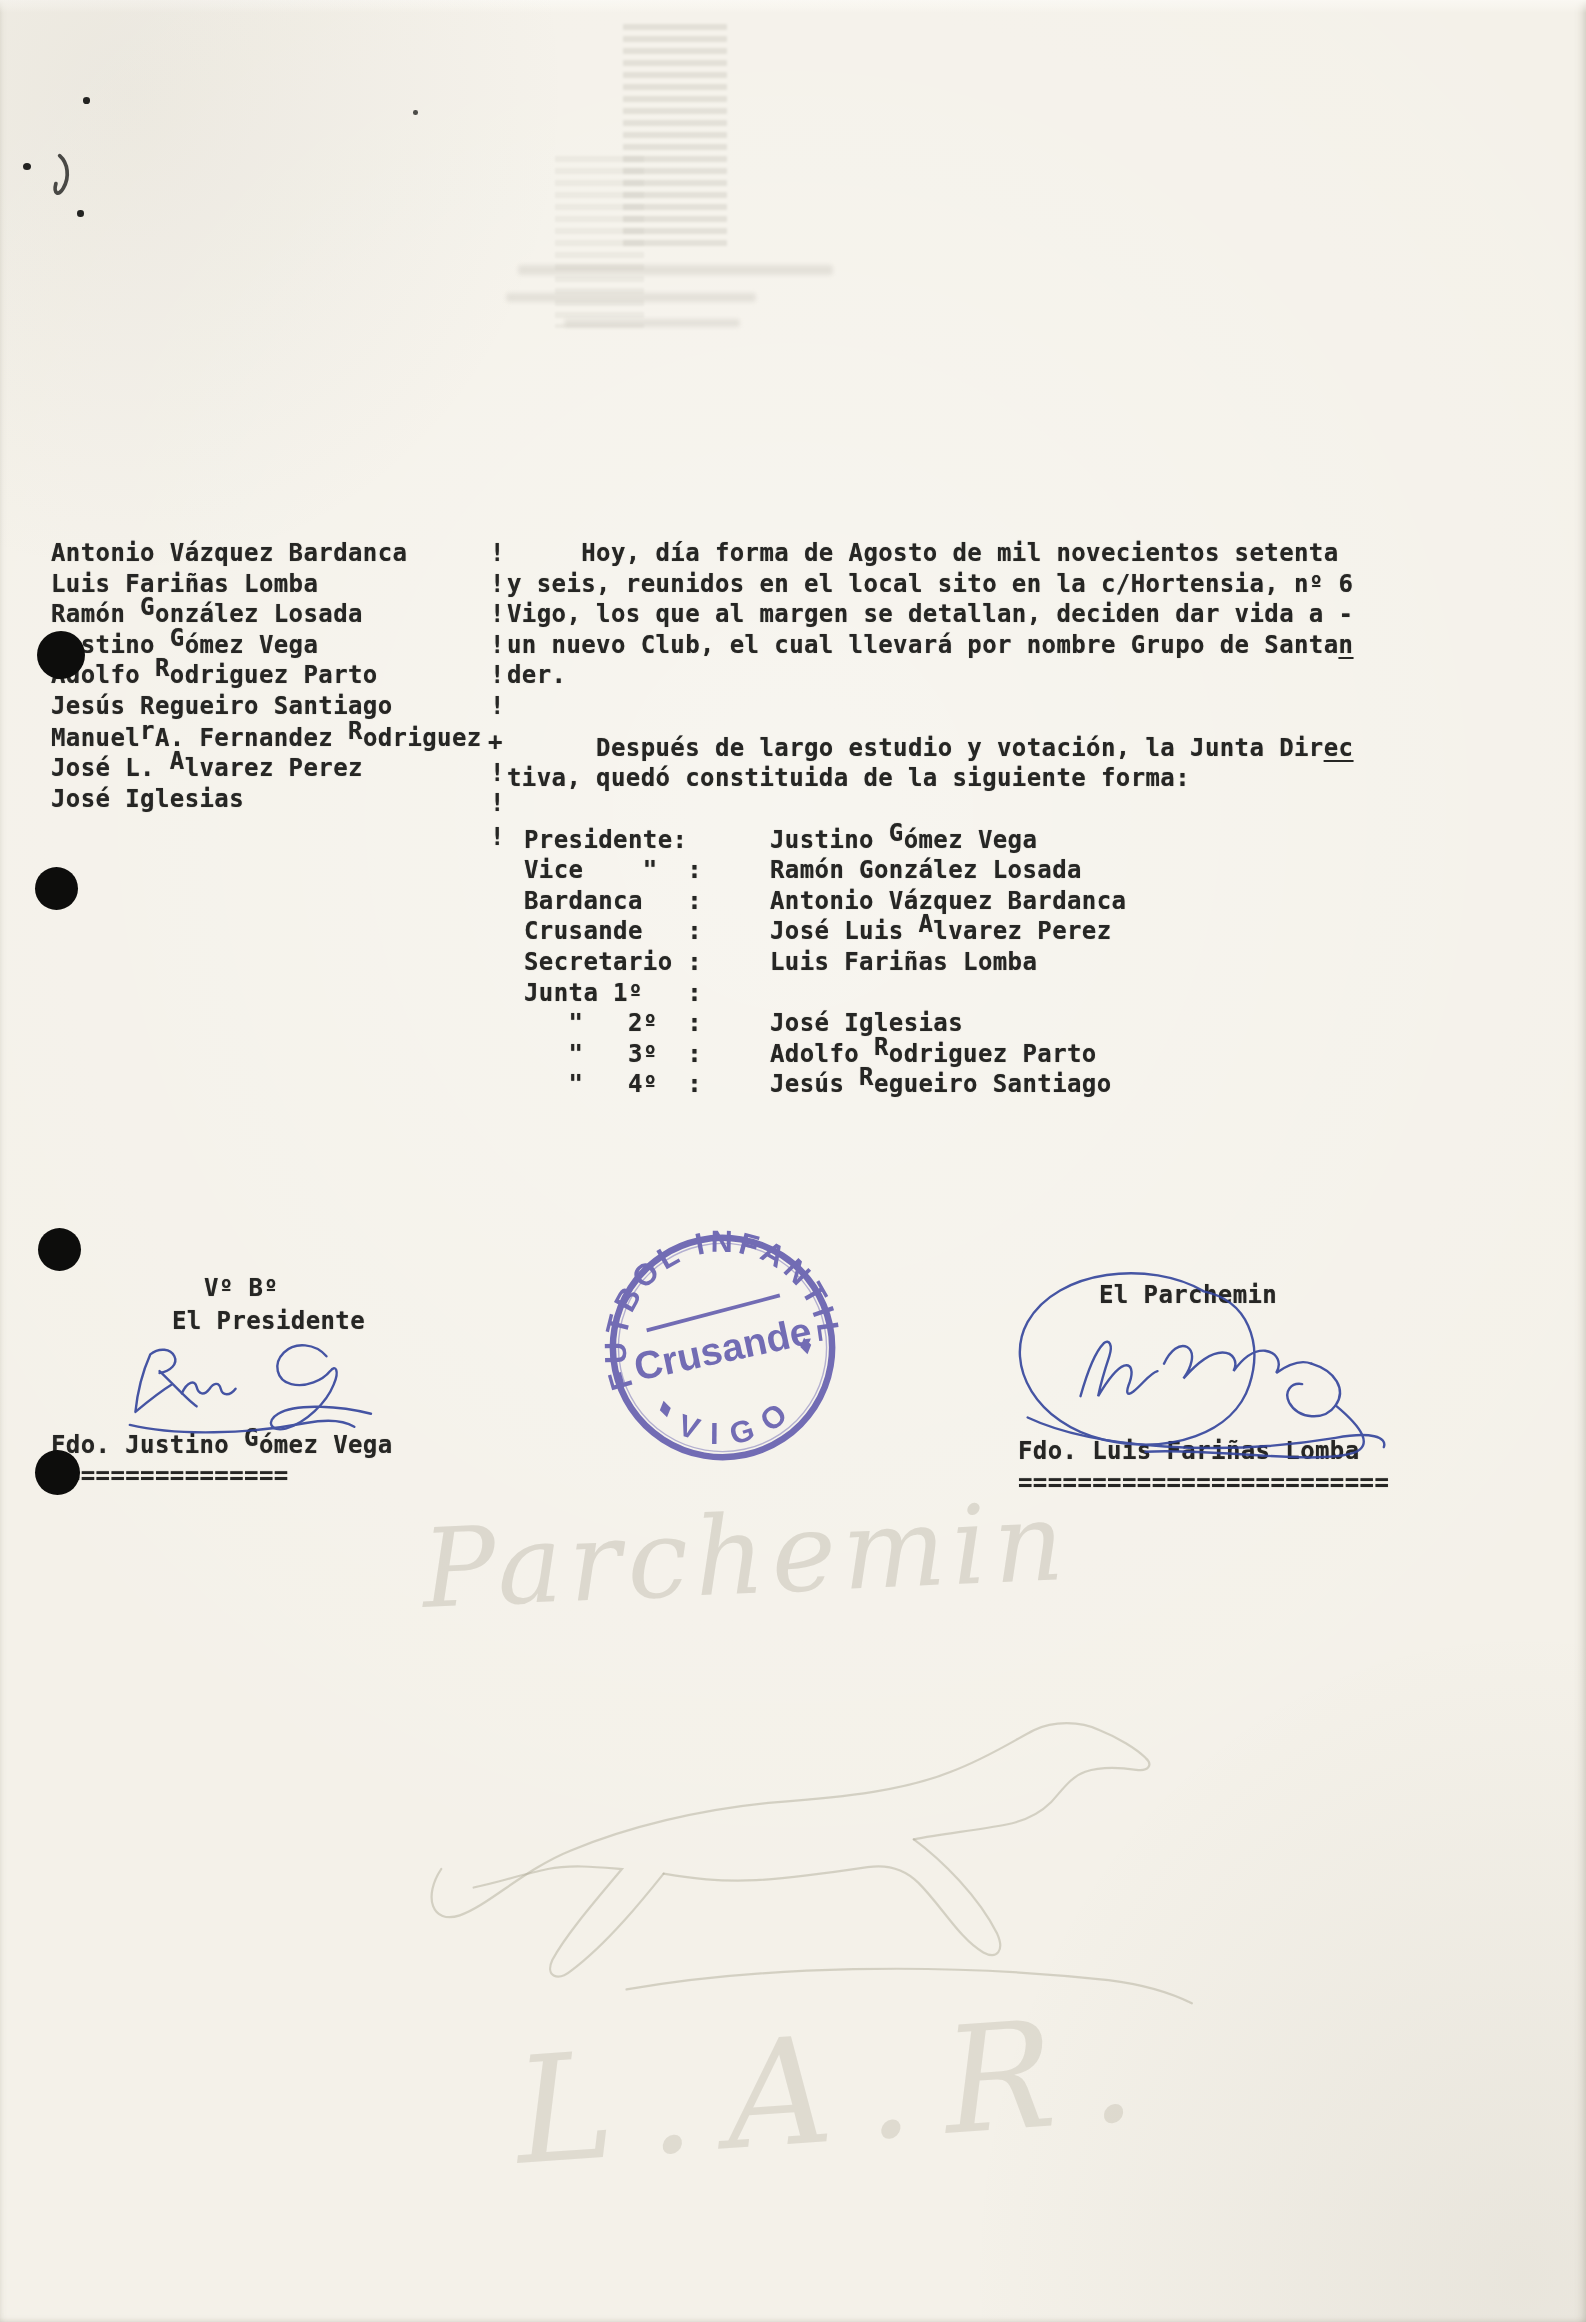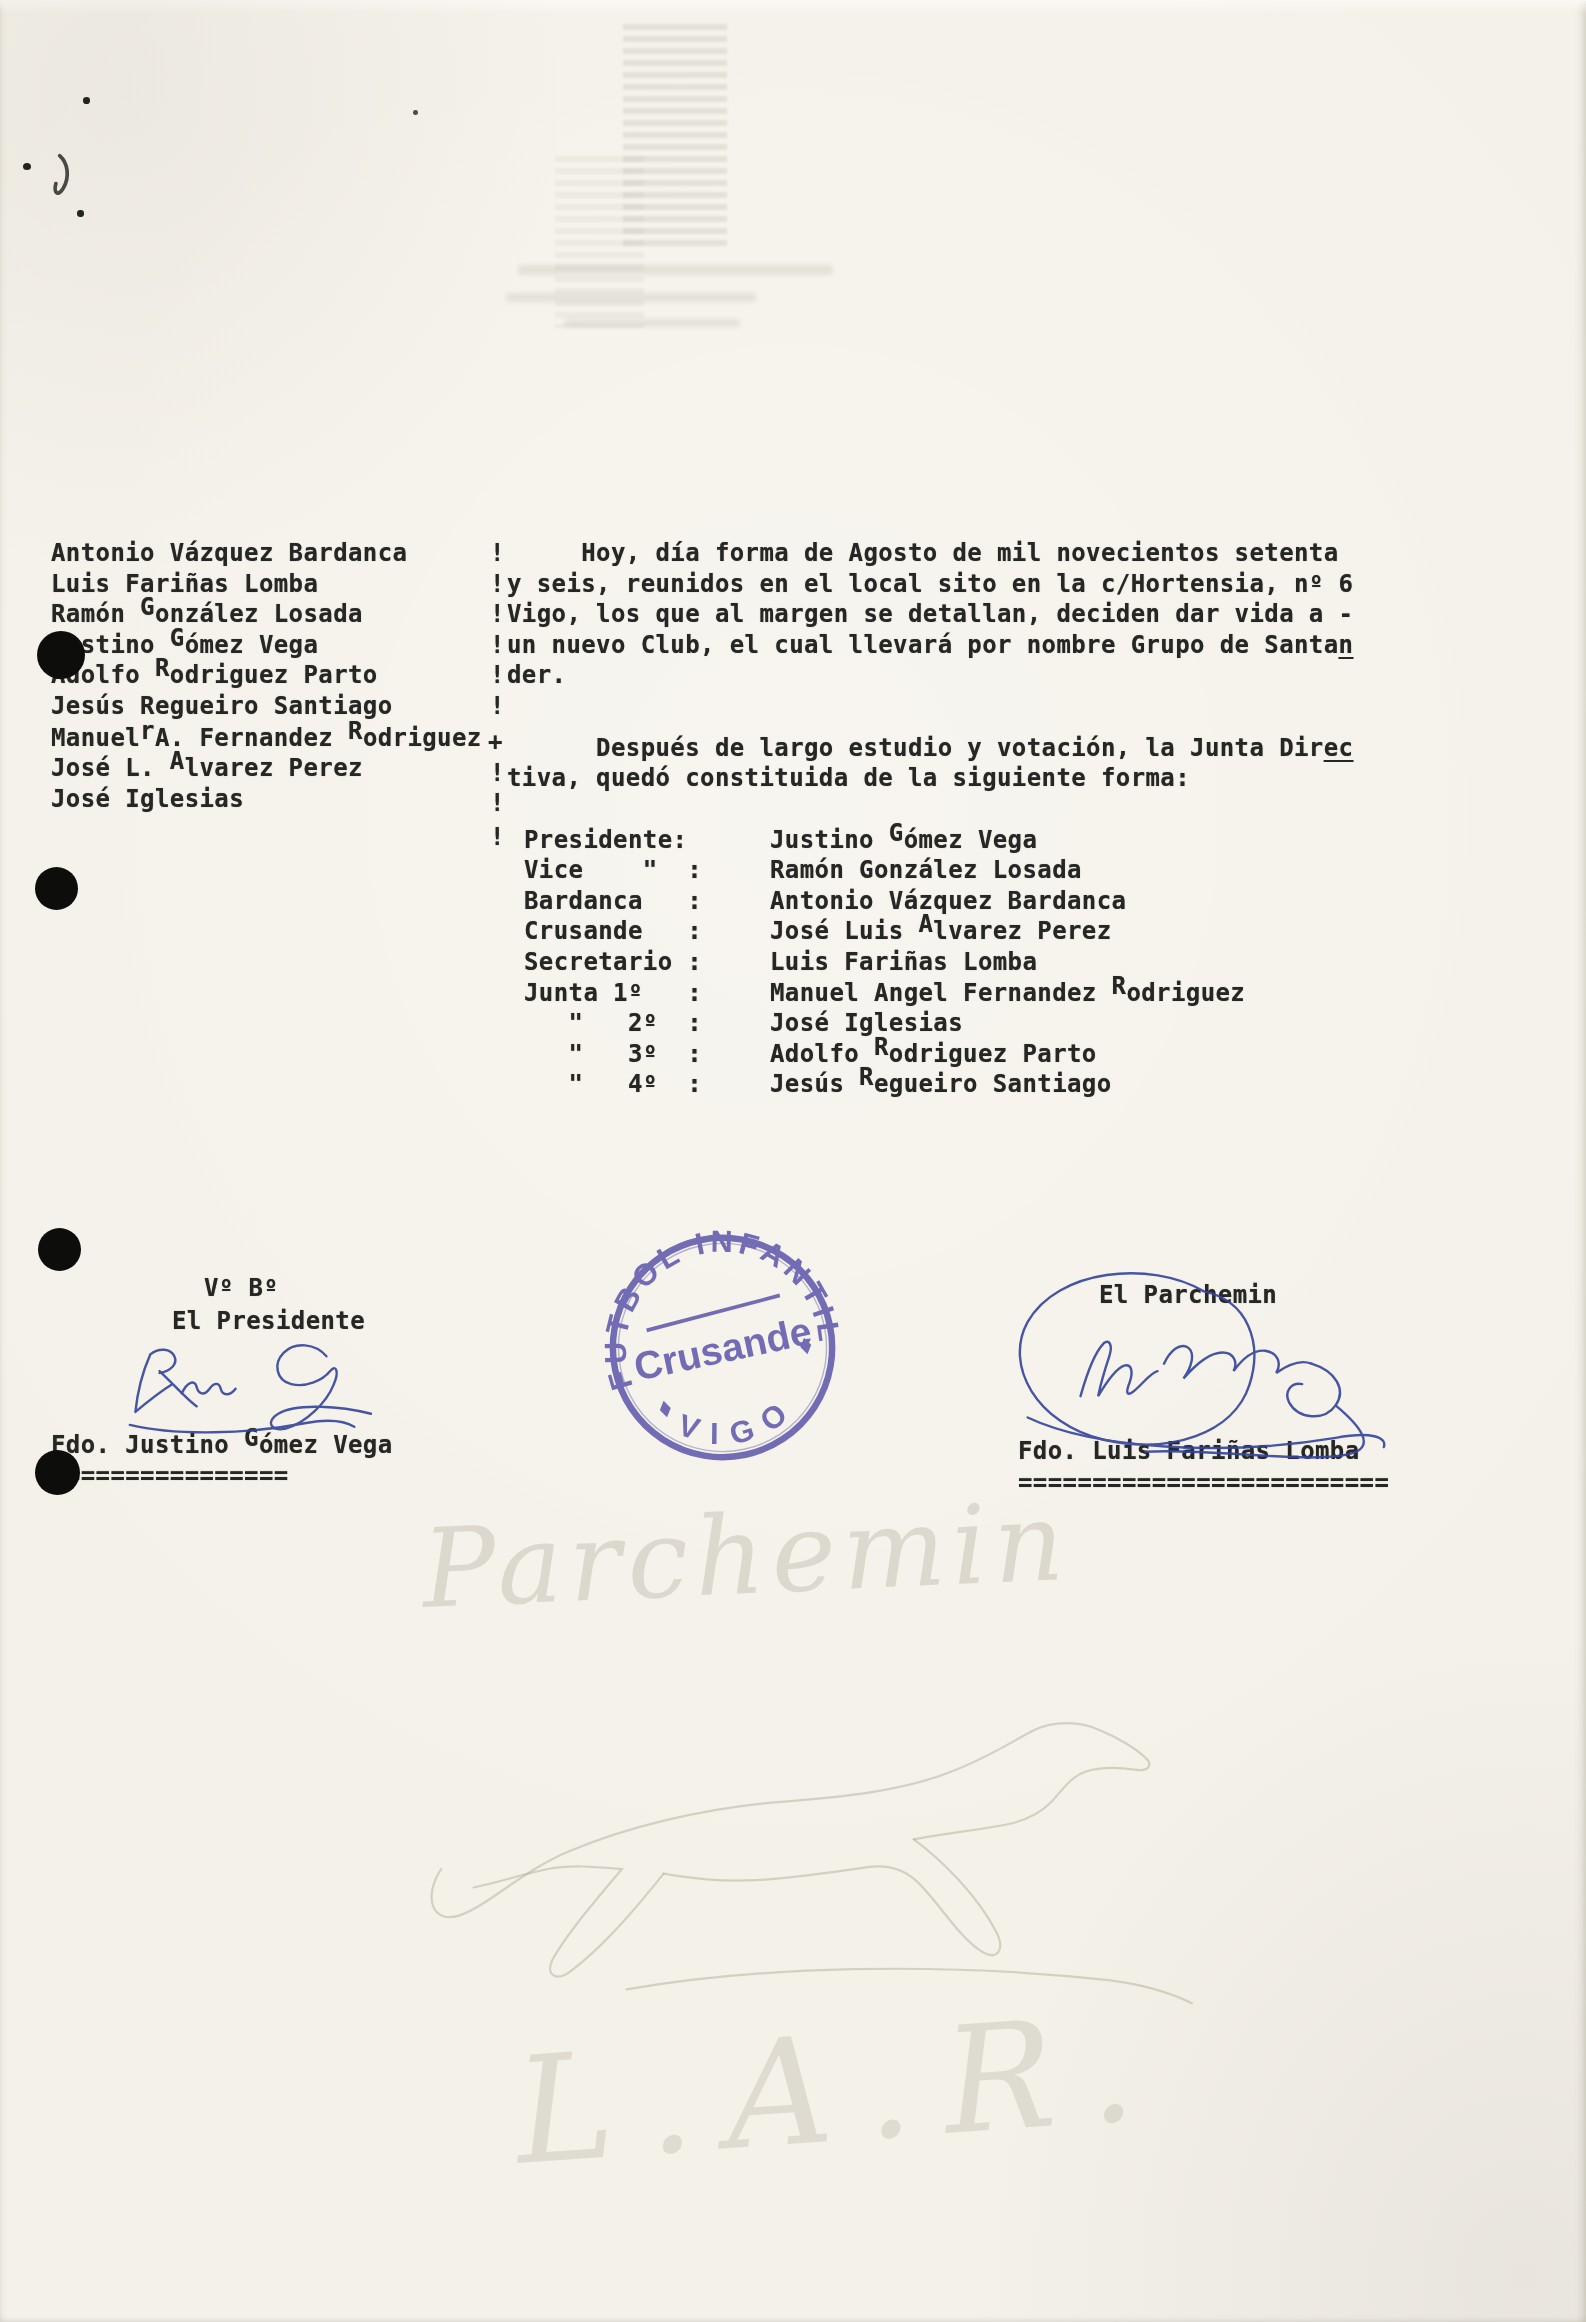--- a/index.html
+++ b/index.html
@@ -121,21 +121,21 @@
     <div class="tw" style="left:507px;top:733px">      Después de largo estudio y votación, la Junta Dir<span class="uline">ec</span></div>
     <div class="tw" style="left:507px;top:763px">tiva, quedó constituida de la siguiente forma:</div>
   </div>
 
   <div>
     <div class="tw brow" style="top:825px"><span>Presidente:</span><span class="bname">Justino <span class="raised">G</span>ómez Vega</span></div>
     <div class="tw brow" style="top:855px"><span>Vice    "  :</span><span class="bname">Ramón González Losada</span></div>
     <div class="tw brow" style="top:886px"><span>Bardanca   :</span><span class="bname">Antonio Vázquez Bardanca</span></div>
     <div class="tw brow" style="top:916px"><span>Crusande   :</span><span class="bname">José Luis <span class="raised">A</span>lvarez Perez</span></div>
     <div class="tw brow" style="top:947px"><span>Secretario :</span><span class="bname">Luis Fariñas Lomba</span></div>
-    <div class="tw brow" style="top:978px"><span>Junta 1º   :</span><span class="bname">Manuel Angel Fernandez <span class="raised">R</span>odriguez</span></div>
+    <div class="tw brow" style="top:978px"><span>Junta 1º   :</span></div>
     <div class="tw brow" style="top:1008px"><span>   "   2º  :</span><span class="bname">José Iglesias</span></div>
     <div class="tw brow" style="top:1039px"><span>   "   3º  :</span><span class="bname">Adolfo <span class="raised">R</span>odriguez Parto</span></div>
     <div class="tw brow" style="top:1069px"><span>   "   4º  :</span><span class="bname">Jesús <span class="raised">R</span>egueiro Santiago</span></div>
   </div>
 
   <div>
     <div class="tw" style="left:204px;top:1273px">Vº Bº</div>
     <div class="tw" style="left:172px;top:1306px">El Presidente</div>
     <div class="tw" style="left:51px;top:1430px">Fdo. Justino <span class="raised">G</span>ómez Vega</div>
     <div class="tw" style="left:51px;top:1461px">================</div>

